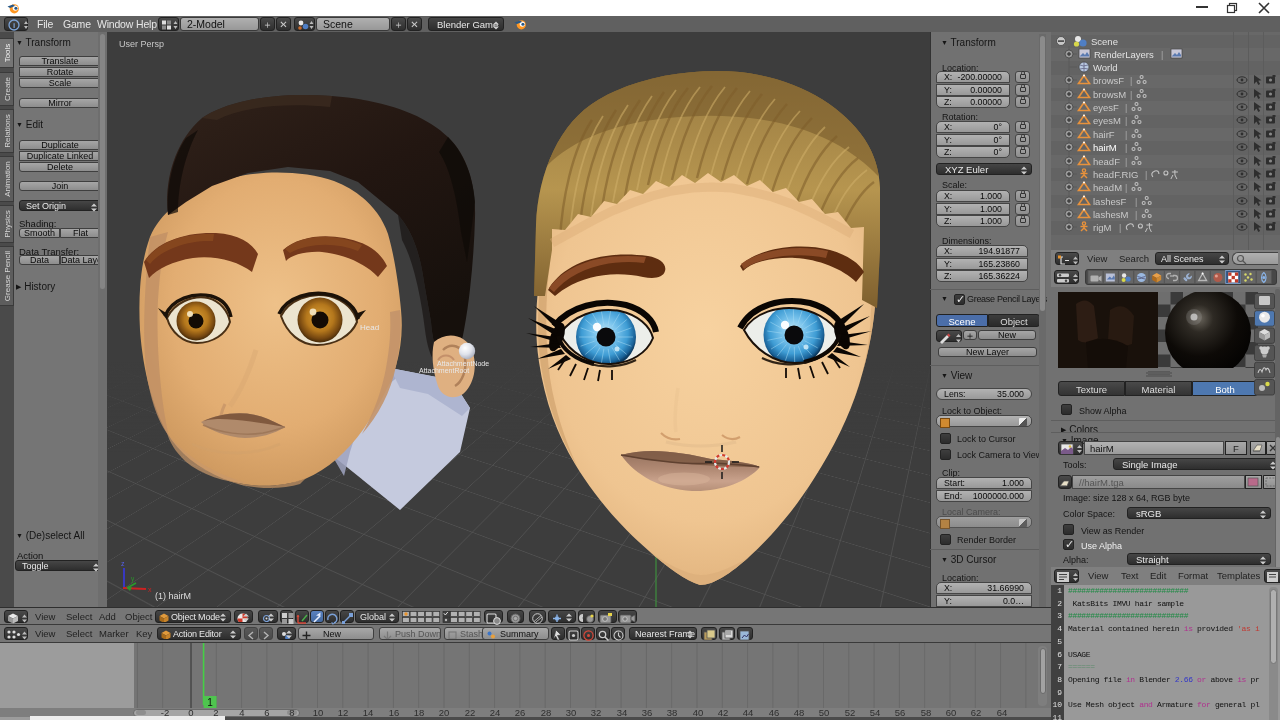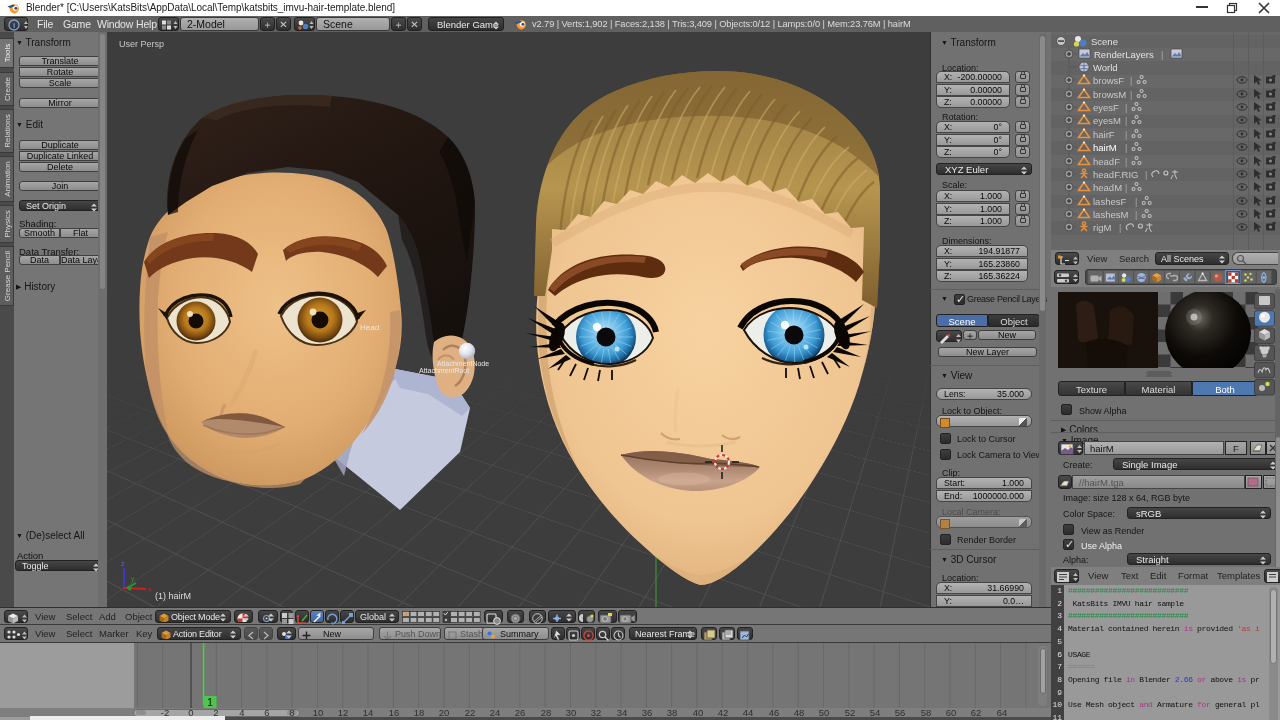--- a/index.html
+++ b/index.html
@@ -51,21 +51,20 @@
 .cubefield:after{content:"";position:absolute;right:4px;top:2px;width:8px;height:8px;background:linear-gradient(135deg,#eee 45%,#555 50%);border-radius:1px;}
 .pbtn{white-space:nowrap;background:linear-gradient(#4a4a4a,#2e2e2e);border:1px solid #222;border-radius:3px;width:15px;height:14px;font-size:10px;line-height:13px;color:#ccc;text-align:center;display:inline-block;}
 </style></head><body>
 <div class="abs titlebar">
  <svg class="abs" style="left:7px;top:2px" width="13" height="13" viewBox="0 0 13 13">
       <circle cx="7.3" cy="6.8" r="4.6" fill="#ff9722"></circle>
       <circle cx="8.3" cy="6.1" r="2.6" fill="#fff"></circle>
       <path d="M0.5 4.5 L6 2.5 L8 4 L3 6 Z" fill="#265787"></path>
       <circle cx="8.9" cy="6.3" r="1.5" fill="#265787"></circle>
     </svg>
- <span class="abs" style="left:26px;top:1.5px;font-size:10px;color:#222;letter-spacing:-0.05px">Blender* [C:\Users\KatsBits\AppData\Local\Temp\katsbits_imvu-hair-template.blend]</span>
  <span class="abs" style="left:1196px;top:6px;width:12px;height:2px;background:#333"></span>
  <svg class="abs" style="left:1226px;top:2px" width="13" height="12" viewBox="0 0 13 12">
       <rect x="3.5" y="1.5" width="7" height="7" fill="none" stroke="#333" stroke-width="1.2"></rect>
       <rect x="1.5" y="3.5" width="7" height="7" fill="#fff" stroke="#333" stroke-width="1.2"></rect>
     </svg>
  <svg class="abs" style="left:1258px;top:2px" width="12" height="12" viewBox="0 0 12 12">
       <path d="M1 1 L11 11 M11 1 L1 11" stroke="#333" stroke-width="1.6"></path>
     </svg>
 </div>
 <div class="abs infobar">
@@ -99,21 +98,20 @@
  <span class="abs pbtn" style="left:407px;top:1px;">✕</span>
  <span class="abs dfield" style="left:428px;top:1px;width:76px;font-size:9.5px;">Blender Game<svg class="abs" style="right:3px;top:3px" width="8" height="9" viewBox="0 0 8 9">
         <path d="M1 3.5 l3 -3 l3 3 Z M1 5.5 l3 3 l3 -3 Z" fill="#ccc"></path>
       </svg></span>
  <svg class="abs" style="left:514px;top:2px" width="13" height="13" viewBox="0 0 13 13">
       <circle cx="7.3" cy="6.8" r="4.6" fill="#ff9722"></circle>
       <circle cx="8.3" cy="6.1" r="2.6" fill="#fff"></circle>
       <path d="M0.5 4.5 L6 2.5 L8 4 L3 6 Z" fill="#265787"></path>
       <circle cx="8.9" cy="6.3" r="1.5" fill="#265787"></circle>
     </svg>
- <span class="abs" style="left:532px;top:0;font-size:9.3px;line-height:16px;color:#dcdcdc;letter-spacing:-0.1px">v2.79 | Verts:1,902 | Faces:2,138 | Tris:3,409 | Objects:0/12 | Lamps:0/0 | Mem:23.76M | hairM</span>
 </div>
 <div class="abs toolshelf">
  <span class="abs phead" style="left:16px;top:5px"><b>▼</b> Transform</span>
  <span class="abs tbtn" style="left:19px;top:24px;border-radius:3px 3px 0 0">Translate</span>
  <span class="abs tbtn" style="left:19px;top:35px;border-radius:0">Rotate</span>
  <span class="abs tbtn" style="left:19px;top:46px;border-radius:0 0 3px 3px">Scale</span>
  <span class="abs tbtn" style="left:19px;top:66px">Mirror</span>
  <span class="abs phead" style="left:16px;top:87px"><b>▼</b> Edit</span>
  <span class="abs tbtn" style="left:19px;top:108px;border-radius:3px 3px 0 0">Duplicate</span>
  <span class="abs tbtn" style="left:19px;top:119px;border-radius:0">Duplicate Linked</span>
@@ -1062,21 +1060,21 @@
         </svg></span>
  <span class="abs" style="left:33px;top:154px;width:140px;height:14px;background:linear-gradient(#b2b2b2,#9a9a9a);border:1px solid #454545;border-radius:0;font-size:9.5px;line-height:13px;color:#111;padding-left:5px">hairM</span>
  <span class="abs tabb" style="left:174px;top:154px;width:22px;background:linear-gradient(#a8a8a8,#909090);color:#222;height:14px;line-height:13px;border-radius:0">F</span>
  <span class="abs tabb" style="left:199px;top:154px;width:16px;background:linear-gradient(#a8a8a8,#909090);height:14px;border-radius:0"><svg width="14" height="12" viewBox="0 0 14 12">
           <path d="M2 9 L6 3 h5 l-2 6 Z" fill="#e8e0c8" stroke="#555" stroke-width="0.7"></path>
           <path d="M2 9 h7" stroke="#555" stroke-width="0.7"></path>
         </svg></span>
  <span class="abs tabb" style="left:215px;top:154px;width:14px;background:linear-gradient(#a8a8a8,#909090);height:14px;border-radius:0 3px 3px 0"><svg width="12" height="12" viewBox="0 0 12 12">
           <path d="M3 3 L9 9 M9 3 L3 9" stroke="#333" stroke-width="1.3"></path>
         </svg></span>
- <span class="abs nlabel" style="left:12px;top:173px">Create:</span>
+ <span class="abs nlabel" style="left:12px;top:173px">Tools:</span>
  <span class="abs ndrop" style="left:62px;top:171px;width:168px">Single Image<svg class="abs" style="right:3px;top:2px" width="8" height="9" viewBox="0 0 8 9">
           <path d="M1 3.5 l3 -3 l3 3 Z M1 5.5 l3 3 l3 -3 Z" fill="#ccc"></path>
         </svg></span>
  <span class="abs ebtn" style="left:7px;top:188px;width:14px;height:14px"><svg width="12" height="12" viewBox="0 0 12 12">
           <path d="M1 8 L5 3 h5 l-2 5 Z" fill="#e8e0c8" stroke="#555" stroke-width="0.7"></path>
           <path d="M1 8 h6" stroke="#555" stroke-width="0.7"></path>
         </svg></span>
  <span class="abs" style="left:21px;top:188px;width:173px;height:14px;background:linear-gradient(#9e9e9e,#8a8a8a);border:1px solid #454545;font-size:9.5px;line-height:13px;color:#555;padding-left:6px">//hairM.tga</span>
  <span class="abs tabb" style="left:194px;top:188px;width:17px;background:linear-gradient(#a8a8a8,#909090);height:14px;border-radius:0"><svg width="15" height="12" viewBox="0 0 15 12">
           <rect x="2" y="2" width="10" height="8" fill="#b86a8a" stroke="#555" stroke-width="0.7"></rect>

